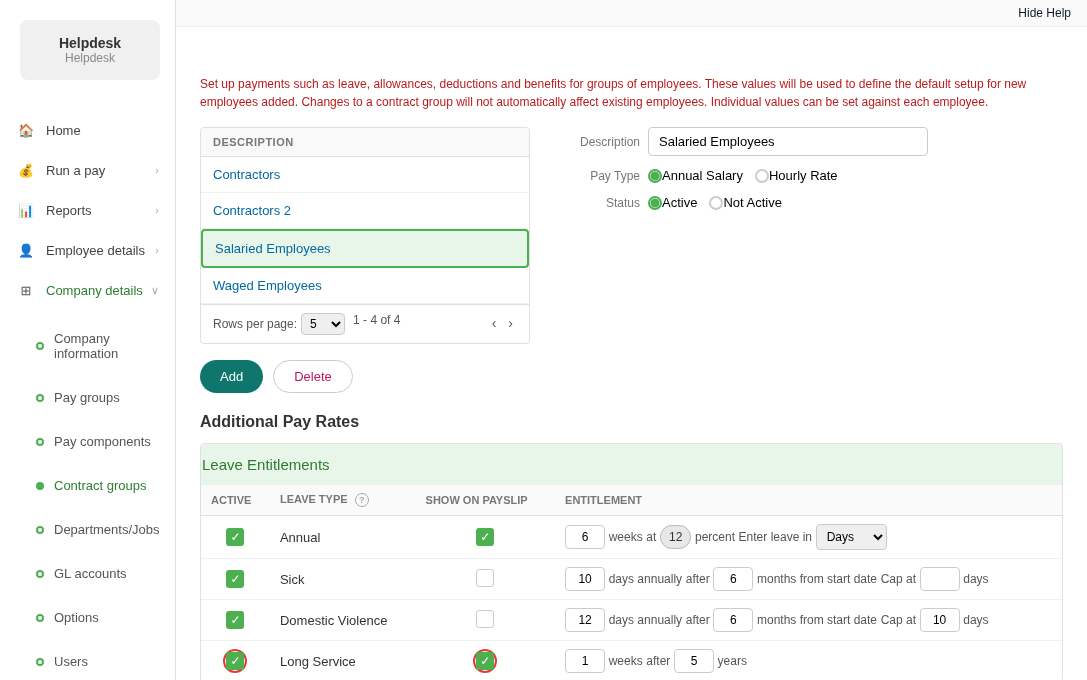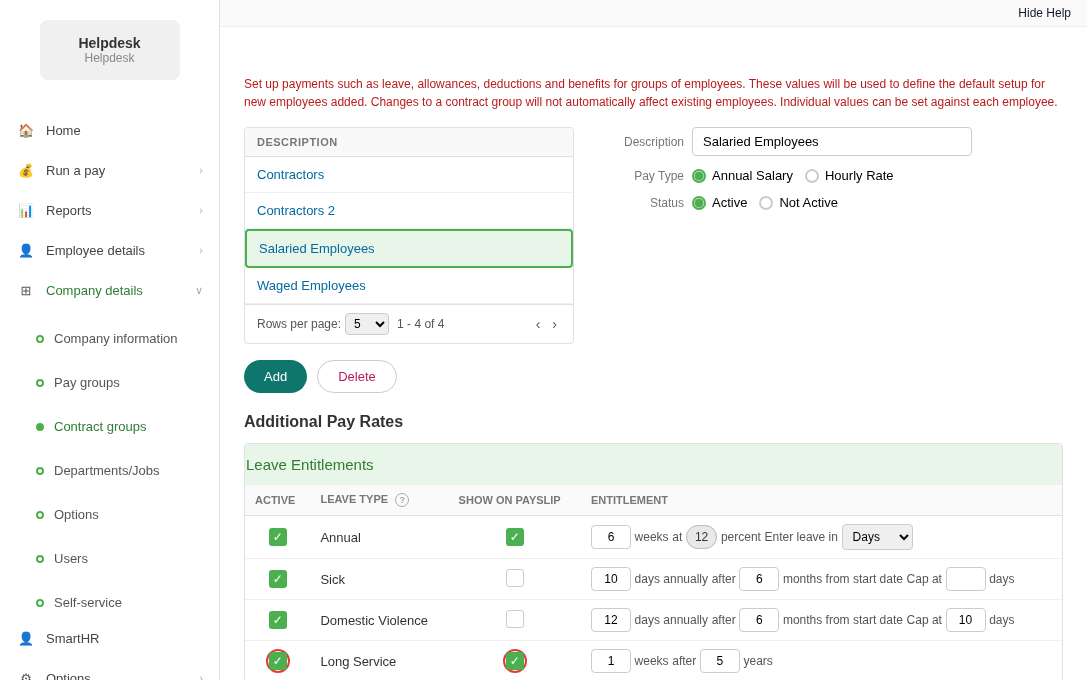--- a/index.html
+++ b/index.html
@@ -1,19 +1,19 @@
 <!DOCTYPE html>
 <html><head>
   <meta charset="utf-8">
   <style>
     * { box-sizing: border-box; margin: 0; padding: 0; }
     body { font-family: -apple-system, BlinkMacSystemFont, 'Segoe UI', sans-serif; font-size: 13px; background: #f5f5f5; display: flex; height: 680px; overflow: hidden; }
 
     
-    .sidebar { width: 220px; background: #fff; border-right: 1px solid #e0e0e0; display: flex; flex-direction: column; flex-shrink: 0; height: 680px; overflow-y: auto; }
+    .sidebar { width: 176px; background: #fff; border-right: 1px solid #e0e0e0; display: flex; flex-direction: column; flex-shrink: 0; height: 680px; overflow-y: auto; }
     .sidebar-logo { padding: 20px; text-align: center; margin-bottom: 10px; }
     .sidebar-logo-box { background: #f0f0f0; border-radius: 8px; padding: 15px; display: inline-block; width: 140px; }
     .sidebar-logo-title { font-weight: 600; font-size: 14px; color: #333; }
     .sidebar-logo-sub { font-size: 12px; color: #888; }
 
     .sidebar-nav-item { display: flex; align-items: center; padding: 10px 16px; cursor: pointer; color: #444; font-size: 13px; position: relative; }
     .sidebar-nav-item.active { color: #2e7d32; }
     .sidebar-nav-icon { width: 20px; height: 20px; margin-right: 10px; display: flex; align-items: center; justify-content: center; color: #555; }
     .sidebar-nav-label { flex: 1; }
     .sidebar-nav-arrow { color: #aaa; font-size: 11px; }
@@ -30,33 +30,33 @@
 
     .info-text { font-size: 12px; color: #b91c1c; line-height: 1.5; margin-bottom: 16px; max-width: 900px; margin-top: 32px; }
 
     
     .table-section { display: flex; gap: 20px; margin-bottom: 16px; }
     .left-table { width: 330px; flex-shrink: 0; border: 1px solid #e0e0e0; border-radius: 4px; overflow: hidden; }
     .table-header { background: #f9f9f9; padding: 8px 12px; font-size: 11px; font-weight: 600; color: #777; text-transform: uppercase; letter-spacing: 0.5px; border-bottom: 1px solid #e0e0e0; }
     .table-row { padding: 10px 12px; border-bottom: 1px solid #f0f0f0; cursor: pointer; color: #0369a1; font-size: 13px; }
     .table-row.selected { background: #e8f5e9; border: 2px solid #4caf50; border-radius: 4px; }
     .table-row:last-child { border-bottom: none; }
-    .table-pagination { display: flex; align-items: center; padding: 8px 12px; font-size: 12px; color: #555; gap: 8px; border-top: 1px solid #e0e0e0; }
+    .table-pagination { display: flex; align-items: flex-start; padding: 8px 12px; font-size: 12px; color: #555; gap: 8px; border-top: 1px solid #e0e0e0; }
     .rows-per-page { display: flex; align-items: center; gap: 4px; }
     .rows-select { border: 1px solid #ccc; border-radius: 4px; padding: 2px 4px; font-size: 12px; }
     .pagination-nav { display: flex; align-items: center; gap: 4px; margin-left: auto; }
     .pagination-btn { background: none; border: none; cursor: pointer; color: #555; font-size: 14px; padding: 2px 4px; }
 
     
     .right-form { flex: 1; }
     .form-row { display: flex; align-items: center; margin-bottom: 12px; gap: 8px; }
     .form-label { width: 90px; font-size: 12px; color: #777; text-align: right; flex-shrink: 0; }
     .form-input { border: 1px solid #ccc; border-radius: 4px; padding: 6px 10px; font-size: 13px; flex: 1; max-width: 280px; }
     .radio-group { display: flex; align-items: center; gap: 12px; }
-    .radio-option { display: flex; align-items: center; gap: 6px; font-size: 13px; cursor: pointer; }
+    .radio-option { display: flex; align-items: center; gap: 0; font-size: 13px; cursor: pointer; }
     .radio-circle { width: 14px; height: 14px; border-radius: 50%; border: 2px solid #ccc; display: inline-block; }
     .radio-circle.checked { border-color: #4caf50; background: radial-gradient(circle, #4caf50 4px, transparent 5px); }
 
     
     .btn-row { display: flex; gap: 10px; margin-bottom: 20px; }
     .btn-add { background: #0f766e; color: #fff; border: none; border-radius: 20px; padding: 8px 20px; font-size: 13px; cursor: pointer; }
     .btn-delete { background: #fff; color: #be185d; border: 1px solid #ccc; border-radius: 20px; padding: 8px 20px; font-size: 13px; cursor: pointer; }
 
     
     .section-title { font-size: 16px; font-weight: 600; color: #333; margin-bottom: 12px; }
@@ -123,27 +123,35 @@
   </div>
 
   <div class="sidebar-sub-item">
     <span class="sidebar-sub-dot empty"></span>
     <span>Company information</span>
   </div>
   <div class="sidebar-sub-item">
     <span class="sidebar-sub-dot empty"></span>
     <span>Pay groups</span>
   </div>
+  <div class="sidebar-sub-item">
+    <span class="sidebar-sub-dot empty"></span>
+    <span>Pay components</span>
+  </div>
   <div class="sidebar-sub-item active">
     <span class="sidebar-sub-dot filled"></span>
     <span>Contract groups</span>
   </div>
   <div class="sidebar-sub-item">
     <span class="sidebar-sub-dot empty"></span>
     <span>Departments/Jobs</span>
+  </div>
+  <div class="sidebar-sub-item">
+    <span class="sidebar-sub-dot empty"></span>
+    <span>GL accounts</span>
   </div>
   <div class="sidebar-sub-item">
     <span class="sidebar-sub-dot empty"></span>
     <span>Options</span>
   </div>
   <div class="sidebar-sub-item">
     <span class="sidebar-sub-dot empty"></span>
     <span>Users</span>
   </div>
   <div class="sidebar-sub-item">

